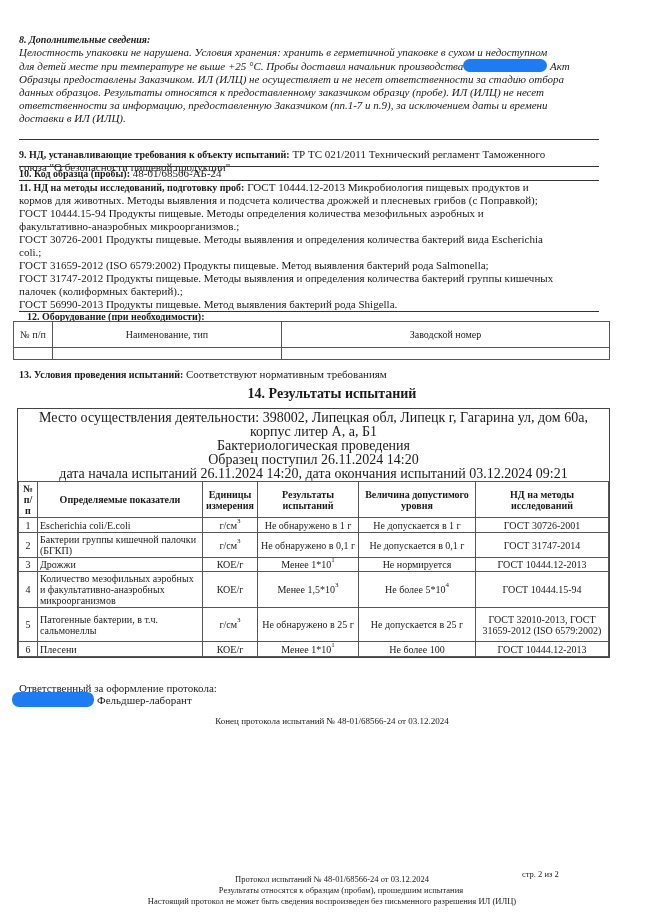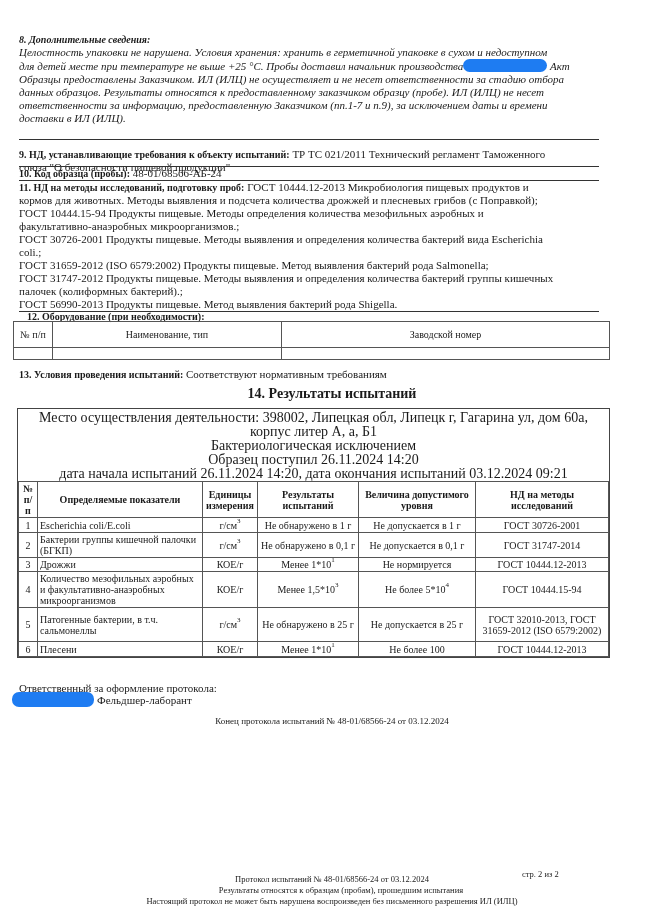--- a/index.html
+++ b/index.html
@@ -84,21 +84,21 @@
 
   <div class="sec" style="top:368px;">
     <span class="sm-b">13. Условия проведения испытаний:</span>
     <span>Соответствуют нормативным требованиям</span>
   </div>
 
   <div class="title14">14. Результаты испытаний</div>
   <div class="res-wrap">
     <div class="res-head">
       <div>Место осуществления деятельности: 398002, Липецкая обл, Липецк г, Гагарина ул, дом 60а, корпус литер А, а, Б1</div>
-      <div>Бактериологическая исключением</div>
+      <div>Бактериологическая проведения</div>
       <div>Образец поступил 26.11.2024 14:20</div>
       <div>дата начала испытаний 26.11.2024 14:20, дата окончания испытаний 03.12.2024 09:21</div>
     </div>
     <table class="res">
       <tbody>
           <tr style="height:26px;">
         <th style="width:14px;">№ п/п</th>
         <th style="width:160px;">Определяемые показатели</th>
         <th style="width:50px;">Единицы измерения</th>
         <th style="width:96px;">Результаты испытаний</th>
@@ -161,14 +161,14 @@
 
   <div class="sec" style="top:682px; left:19px;">Ответственный за оформление протокола:</div>
   <div class="redact2"></div>
   <div class="sec" style="top:694px; left:97px;">Фельдшер-лаборант</div>
 
   <div class="foot" style="top:716px; font-size:9px;">Конец протокола испытаний № 48-01/68566-24 от 03.12.2024</div>
 
   <div style="position:absolute; left:522px; top:868px; font-size:8.5px;">стр. 2 из 2</div>
   <div class="foot" style="top:874px;">Протокол испытаний № 48-01/68566-24 от 03.12.2024</div>
   <div class="foot" style="top:885px;padding-left:9px;">Результаты относятся к образцам (пробам), прошедшим испытания</div>
-  <div class="foot" style="top:896px;">Настоящий протокол не может быть нарушена воспроизведен без письменного разрешения ИЛ (ИЛЦ)</div>
+  <div class="foot" style="top:896px;">Настоящий протокол не может быть сведения воспроизведен без письменного разрешения ИЛ (ИЛЦ)</div>
 </div>
 
 </body></html>

